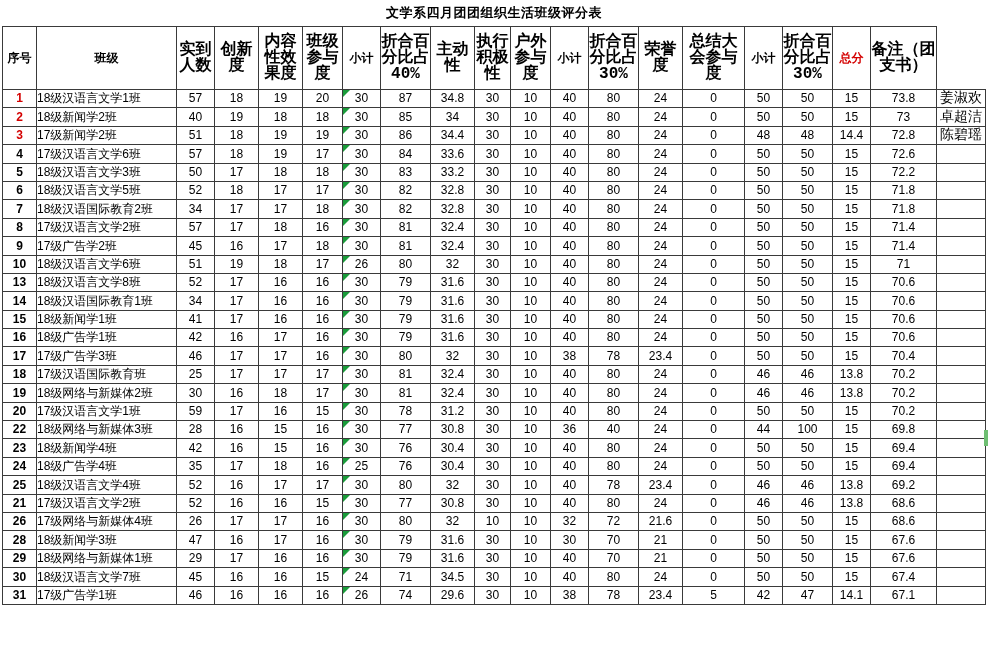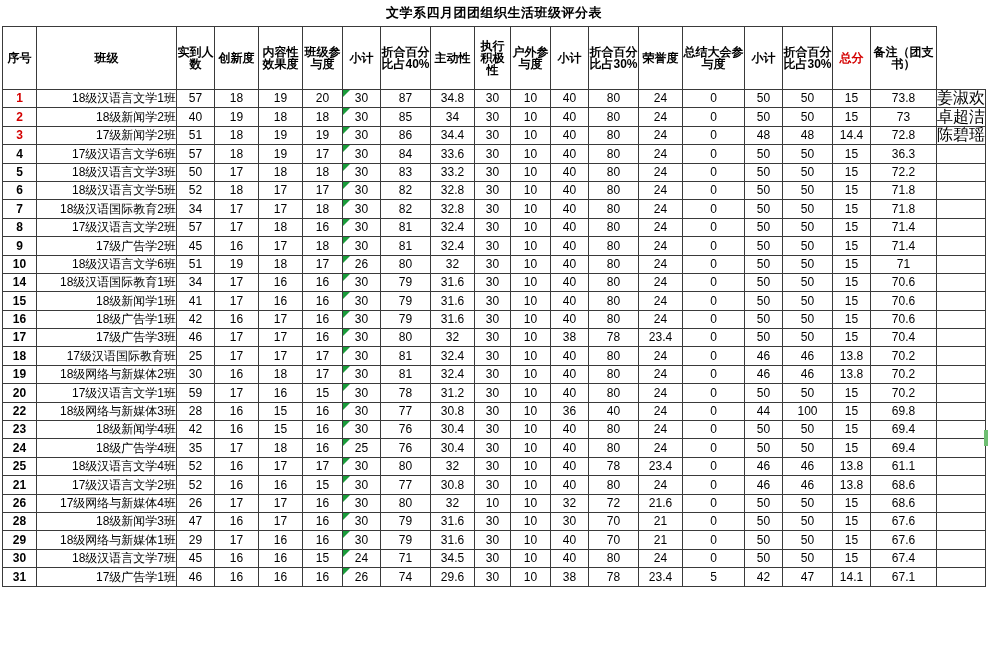--- a/index.html
+++ b/index.html
@@ -46,52 +46,54 @@
     white-space: normal;
     overflow: hidden;
   }
   thead th {
     font-weight: bold;
     height: 62px;
     font-size: 12px;
     padding: 1px 0;
   }
   thead th.narrow-vert {
-    font-size: 12px;
+    font-size: 16px;
     line-height: 1.02;
+    font-family: Liberation Mono, monospace;
   }
   thead th.redtext {
     color: #d40000;
   }
   tbody td {
     height: 17.4px;
   }
   tbody td.idx {
     font-weight: bold;
   }
   tbody tr.top3 td.idx {
     color: #d40000;
   }
   tbody td.cls {
-    text-align: right;
+    text-align: left;
     font-size: 12px;
   }
   tbody td.mark {
     position: relative;
   }
   tbody td.mark::before {
     content: "";
     position: absolute;
     top: 0;
     left: 0;
     border-top: 7px solid #1a9c3a;
     border-right: 7px solid transparent;
   }
   tbody td.remark {
-    font-size: 16px;
+    font-size: 14px;
+    font-family: Liberation Mono, monospace;
   }
   
   .green-strip {
     position: absolute;
     right: 0px;
     top: 430px;
     width: 4px;
     height: 16px;
     background: #6fbf73;
   }
@@ -227,21 +229,21 @@
           <td>33.6</td>
           <td>30</td>
           <td>10</td>
           <td>40</td>
           <td>80</td>
           <td>24</td>
           <td>0</td>
           <td>50</td>
           <td>50</td>
           <td>15</td>
-          <td>36.3</td>
+          <td>72.6</td>
           <td class="remark"></td>
         </tr>
         <tr>
           <td class="idx">5</td>
           <td class="cls">18级汉语言文学3班</td>
           <td>50</td>
           <td>17</td>
           <td>18</td>
           <td>18</td>
           <td class="mark">30</td>
@@ -363,20 +365,42 @@
           <td>80</td>
           <td>24</td>
           <td>0</td>
           <td>50</td>
           <td>50</td>
           <td>15</td>
           <td>71</td>
           <td class="remark"></td>
         </tr>
         <tr>
+          <td class="idx">13</td>
+          <td class="cls">18级汉语言文学8班</td>
+          <td>52</td>
+          <td>17</td>
+          <td>16</td>
+          <td>16</td>
+          <td class="mark">30</td>
+          <td>79</td>
+          <td>31.6</td>
+          <td>30</td>
+          <td>10</td>
+          <td>40</td>
+          <td>80</td>
+          <td>24</td>
+          <td>0</td>
+          <td>50</td>
+          <td>50</td>
+          <td>15</td>
+          <td>70.6</td>
+          <td class="remark"></td>
+        </tr>
+        <tr>
           <td class="idx">14</td>
           <td class="cls">18级汉语国际教育1班</td>
           <td>34</td>
           <td>17</td>
           <td>16</td>
           <td>16</td>
           <td class="mark">30</td>
           <td>79</td>
           <td>31.6</td>
           <td>30</td>
@@ -601,21 +625,21 @@
           <td>32</td>
           <td>30</td>
           <td>10</td>
           <td>40</td>
           <td>78</td>
           <td>23.4</td>
           <td>0</td>
           <td>46</td>
           <td>46</td>
           <td>13.8</td>
-          <td>61.1</td>
+          <td>69.2</td>
           <td class="remark"></td>
         </tr>
         <tr>
           <td class="idx">21</td>
           <td class="cls">17级汉语言文学2班</td>
           <td>52</td>
           <td>16</td>
           <td>16</td>
           <td>15</td>
           <td class="mark">30</td>

